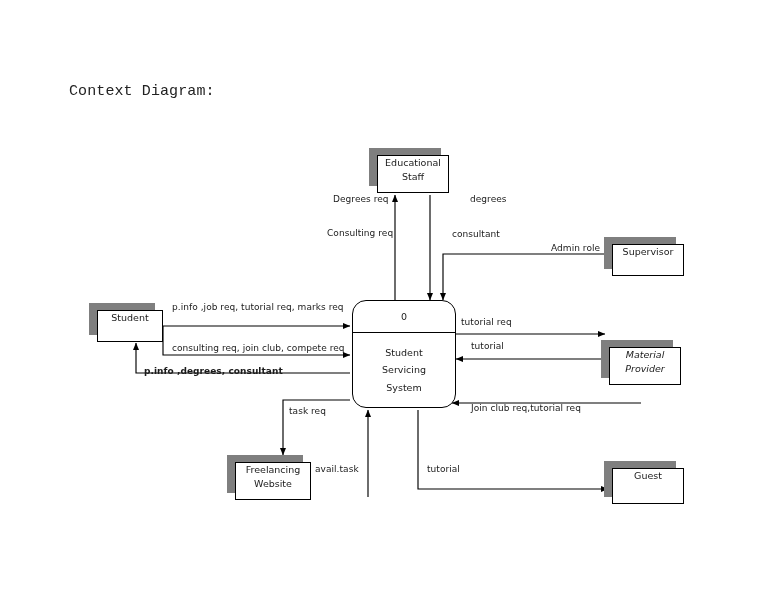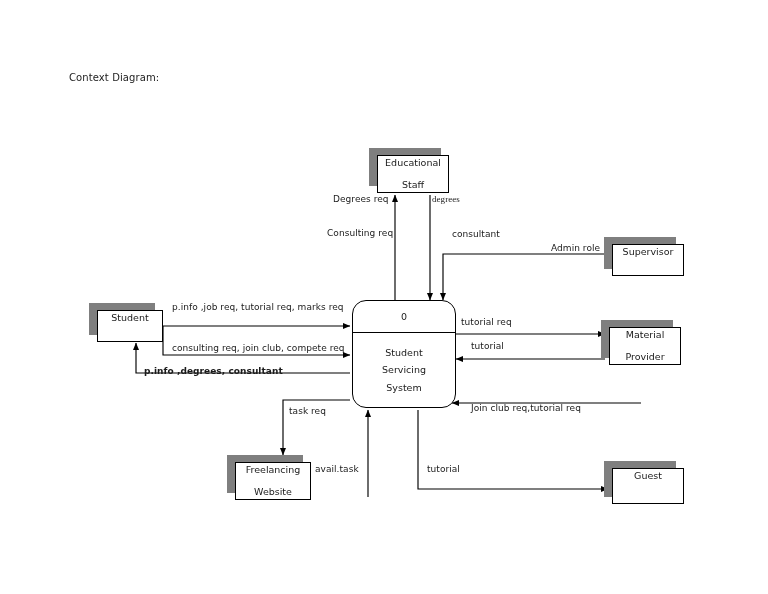--- a/index.html
+++ b/index.html
@@ -25,25 +25,26 @@
     position: absolute;
     left: 0;
     top: 0;
     width: 768px;
     height: 594px;
   }
 
   .caption {
     position: absolute;
     left: 69px;
-    top: 72px;
-    font-size: 10px;
+    top: 83px;
+    font-size: 15px;
     letter-spacing: 0.1px;
     color: #222222;
     white-space: nowrap;
+    font-family: Liberation Mono, monospace;
   }
 
   
   .entity {
     position: absolute;
   }
   .entity .shadow {
     position: absolute;
     left: 0;
     top: 0;
@@ -56,21 +57,21 @@
     left: 8px;
     top: 7px;
     width: 100%;
     height: 100%;
     background: #ffffff;
     border: 1.3px solid #000000;
     box-sizing: border-box;
     display: flex;
     flex-direction: column;
     align-items: center;
-    justify-content: space-between;
+    justify-content: flex-start;
     line-height: 1.45;
   }
   .entity .face span {
     display: block;
     font-size: 9.5px;
     color: #1a1a1a;
     white-space: nowrap;
     text-align: center;
   }
 
@@ -188,21 +189,21 @@
     </div>
   </div>
 
   <div class="entity" style="left:604px; top:237px; width:72px; height:32px;">
     <div class="shadow"></div>
     <div class="face">
       <span>Supervisor</span>
     </div>
   </div>
 
-  <div class="entity" style="left:601px; top:320px; width:72px; height:38px;">
+  <div class="entity" style="left:601px; top:340px; width:72px; height:38px;font-style:italic;">
     <div class="shadow"></div>
     <div class="face">
       <span>Material</span>
       <span>Provider</span>
     </div>
   </div>
 
   <div class="entity" style="left:227px; top:455px; width:76px; height:38px;">
     <div class="shadow"></div>
     <div class="face">
@@ -221,21 +222,21 @@
   <div class="flow-label" style="left:172px; top:302px;">p.info ,job req, tutorial req, marks req</div>
 
   <div class="flow-label" style="left:172px; top:343px;">consulting req, join club, compete req</div>
 
   <div class="flow-label" style="left:144px; top:366px;font-weight:bold;">p.info ,degrees, consultant</div>
 
   <div class="flow-label" style="left:333px; top:194px;">Degrees req</div>
 
   <div class="flow-label" style="left:327px; top:218px;margin-top:10px;">Consulting req</div>
 
-  <div class="flow-label" style="left:432px; top:194px;font-family:Liberation Serif, serif;">degrees</div>
+  <div class="flow-label" style="left:470px; top:194px;">degrees</div>
 
   <div class="flow-label" style="left:452px; top:218px;margin-top:11px;">consultant</div>
 
   <div class="flow-label" style="left:551px; top:243px;">Admin role</div>
 
   <div class="flow-label" style="left:461px; top:317px;">tutorial req</div>
 
   <div class="flow-label" style="left:471px; top:341px;">tutorial</div>
 
   <div class="flow-label" style="left:289px; top:394px;margin-top:12px;">task req</div>

